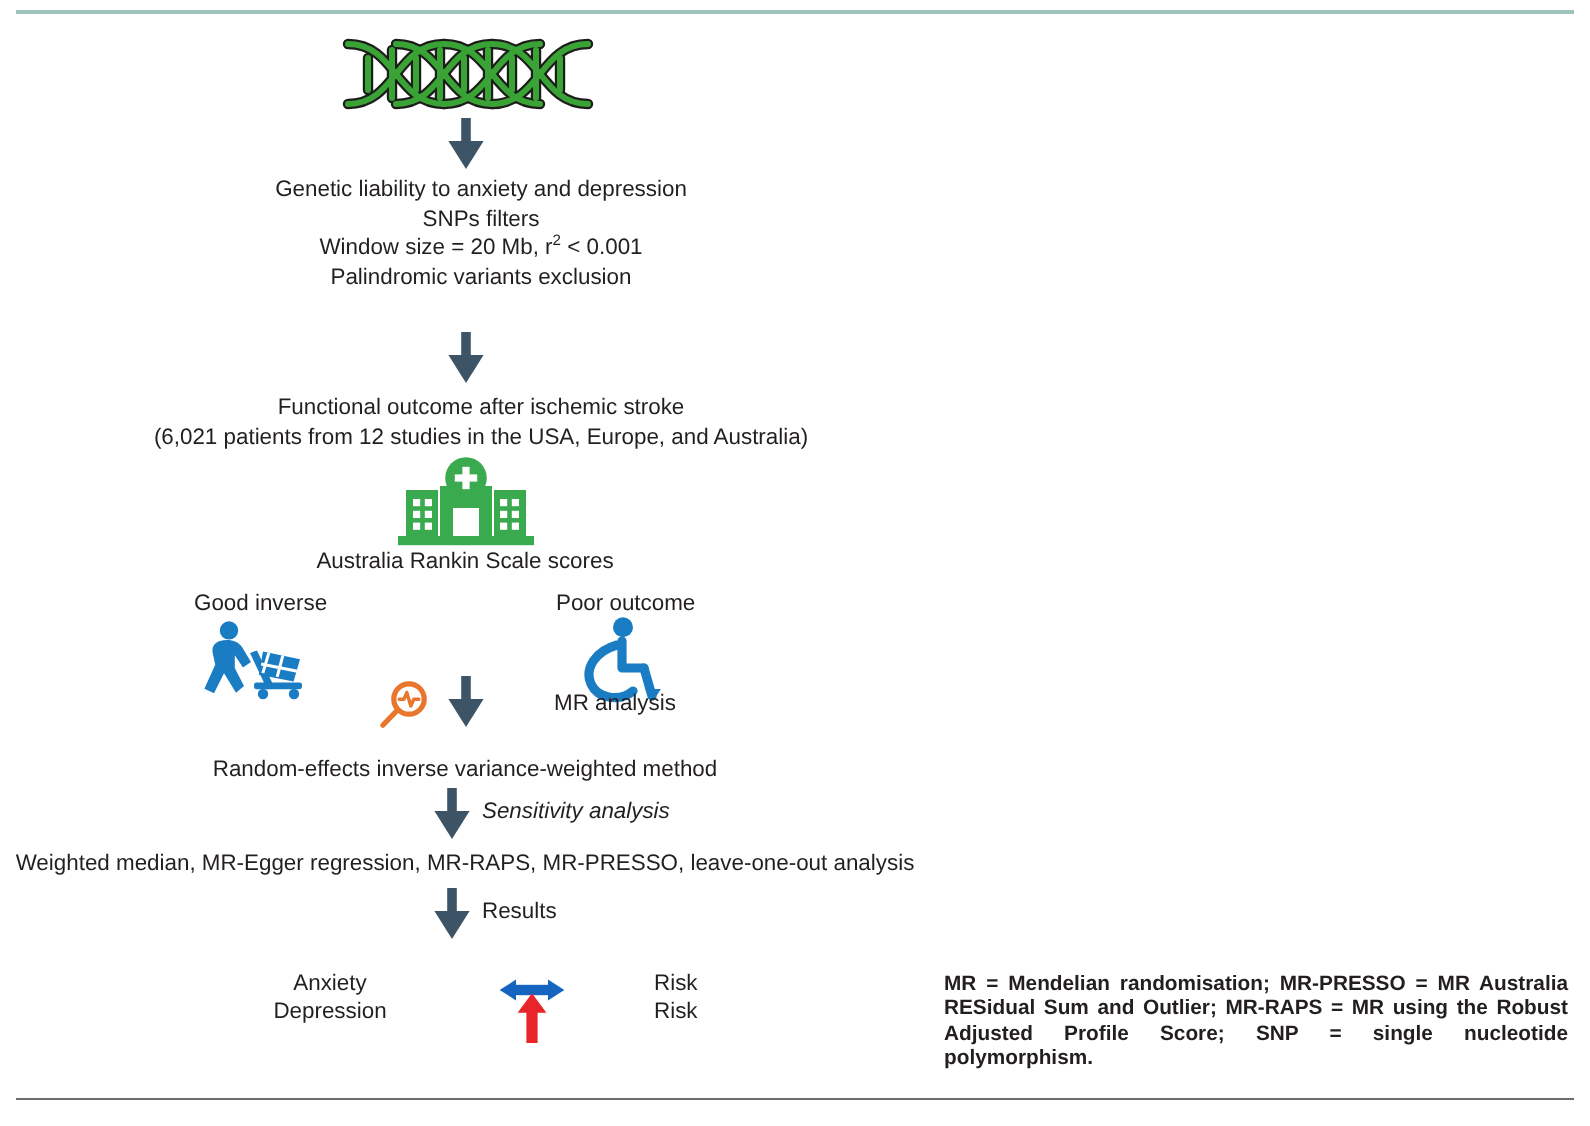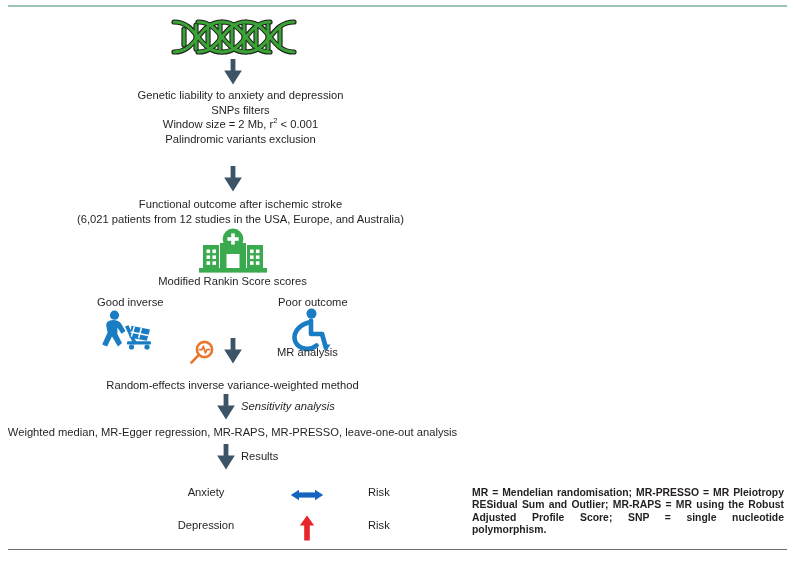--- a/index.html
+++ b/index.html
@@ -78,21 +78,20 @@
     width: 312px;
     font-size: 10.4px;
     line-height: 12.4px;
     color: #231f20;
     text-align: justify;
     font-weight: 600;
   }
   .res-row {
     position: absolute;
     height: 20px;
-    margin-left: 41px;
   }
   .res-name {
     position: absolute;
     font-size: 11.2px;
     white-space: nowrap;
     text-align: center;
   }
   .res-risk {
     position: absolute;
     font-size: 11.2px;
@@ -144,21 +143,21 @@
     <div class="icon-abs" style="left:222px; top:59px; width:22px; height:26px;">
       <svg width="22" height="26" viewBox="0 0 22 26">
         <rect x="8.6" y="0" width="4.8" height="12" fill="#3d5366"></rect>
         <path d="M2.2,11.5 L19.8,11.5 L11,25.5 Z" fill="#3d5366"></path>
       </svg>
     </div>
 
     <div class="txt centered" style="top:88px;">
       <span class="blockline">Genetic liability to anxiety and depression</span>
       <span class="blockline">SNPs filters</span>
-      <span class="blockline"><span>Window size = 2 Mb, r</span><sup class="sm">2</sup><span> &lt; 0.001</span></span>
+      <span class="blockline"><span>Window size = 20 Mb, r</span><sup class="sm">2</sup><span> &lt; 0.001</span></span>
       <span class="blockline">Palindromic variants exclusion</span>
     </div>
 
     <div class="icon-abs" style="left:222px; top:166px; width:22px; height:26px;">
       <svg width="22" height="26" viewBox="0 0 22 26">
         <rect x="8.6" y="0" width="4.8" height="12" fill="#3d5366"></rect>
         <path d="M2.2,11.5 L19.8,11.5 L11,25.5 Z" fill="#3d5366"></path>
       </svg>
     </div>
 
@@ -189,21 +188,21 @@
           <rect x="54" y="21.5" width="3.6" height="3.6"></rect>
           <rect x="59.9" y="21.5" width="3.6" height="3.6"></rect>
           <rect x="54" y="27.4" width="3.6" height="3.6"></rect>
           <rect x="59.9" y="27.4" width="3.6" height="3.6"></rect>
           <rect x="54" y="33.3" width="3.6" height="3.6"></rect>
           <rect x="59.9" y="33.3" width="3.6" height="3.6"></rect>
         </g>
       </svg>
     </div>
 
-    <div class="txt centered" style="top:274px;">Modified Rankin Score scores</div>
+    <div class="txt centered" style="top:274px;">Australia Rankin Scale scores</div>
 
     <div class="label-left" style="left:97px; top:296px;">Good inverse</div>
     <div class="icon-abs" style="left:98px; top:310px; width:62px; height:40px;">
       <svg width="62" height="40" viewBox="0 0 62 40">
         <g fill="#1a7dc4">
           <circle cx="16.5" cy="5.2" r="4.6"></circle>
           <path d="M12,10.5 C16,9.2 21,10.2 23,13.5 L27.5,21 L23.5,23.8 L19.4,17.6 L19.4,24 L24,33 L20,36.4 L14,26.6 L9,36.6 L4.2,34.4 L9.6,22.4 L8.2,15.8 C8.2,12.8 9.6,11.2 12,10.5 Z"></path>
           <path d="M27,16.5 L30.5,15.2 L39,33.2 L35.6,34.8 Z"></path>
           <rect x="29" y="31.2" width="24" height="3.4" rx="1.2"></rect>
           <circle cx="33.5" cy="37" r="2.6"></circle>
@@ -279,30 +278,30 @@
           <g fill="#1565c0">
             <rect x="7" y="5.4" width="20" height="5.2"></rect>
             <path d="M0.8,8 L9,2.8 L9,13.2 Z"></path>
             <path d="M33.2,8 L25,2.8 L25,13.2 Z"></path>
           </g>
         </svg>
       </div>
       <div class="res-risk" style="left:307px; top:0;">Risk</div>
     </div>
 
-    <div class="res-row" style="left:0; top:519px; width:465px;">
+    <div class="res-row" style="left:0; top:500px; width:465px;">
       <div class="res-name" style="left:110px; top:0; width:110px; text-align:center;">Depression</div>
       <div class="icon-abs" style="left:256px; top:-4px; width:20px; height:26px;">
         <svg width="20" height="26" viewBox="0 0 20 26">
           <g fill="#e8252a">
             <rect x="7.2" y="8" width="5.6" height="17.5"></rect>
             <path d="M10,0.6 L17.2,10.4 L2.8,10.4 Z"></path>
           </g>
         </svg>
       </div>
       <div class="res-risk" style="left:307px; top:0;">Risk</div>
     </div>
 
   </div>
 
-  <div class="legend">MR = Mendelian randomisation; MR-PRESSO = MR Pleiotropy RESidual Sum and Outlier; MR-RAPS = MR using the Robust Adjusted Profile Score; SNP = single nucleotide polymorphism.</div>
+  <div class="legend">MR = Mendelian randomisation; MR-PRESSO = MR Australia RESidual Sum and Outlier; MR-RAPS = MR using the Robust Adjusted Profile Score; SNP = single nucleotide polymorphism.</div>
 
 </div>
 
 </body></html>

